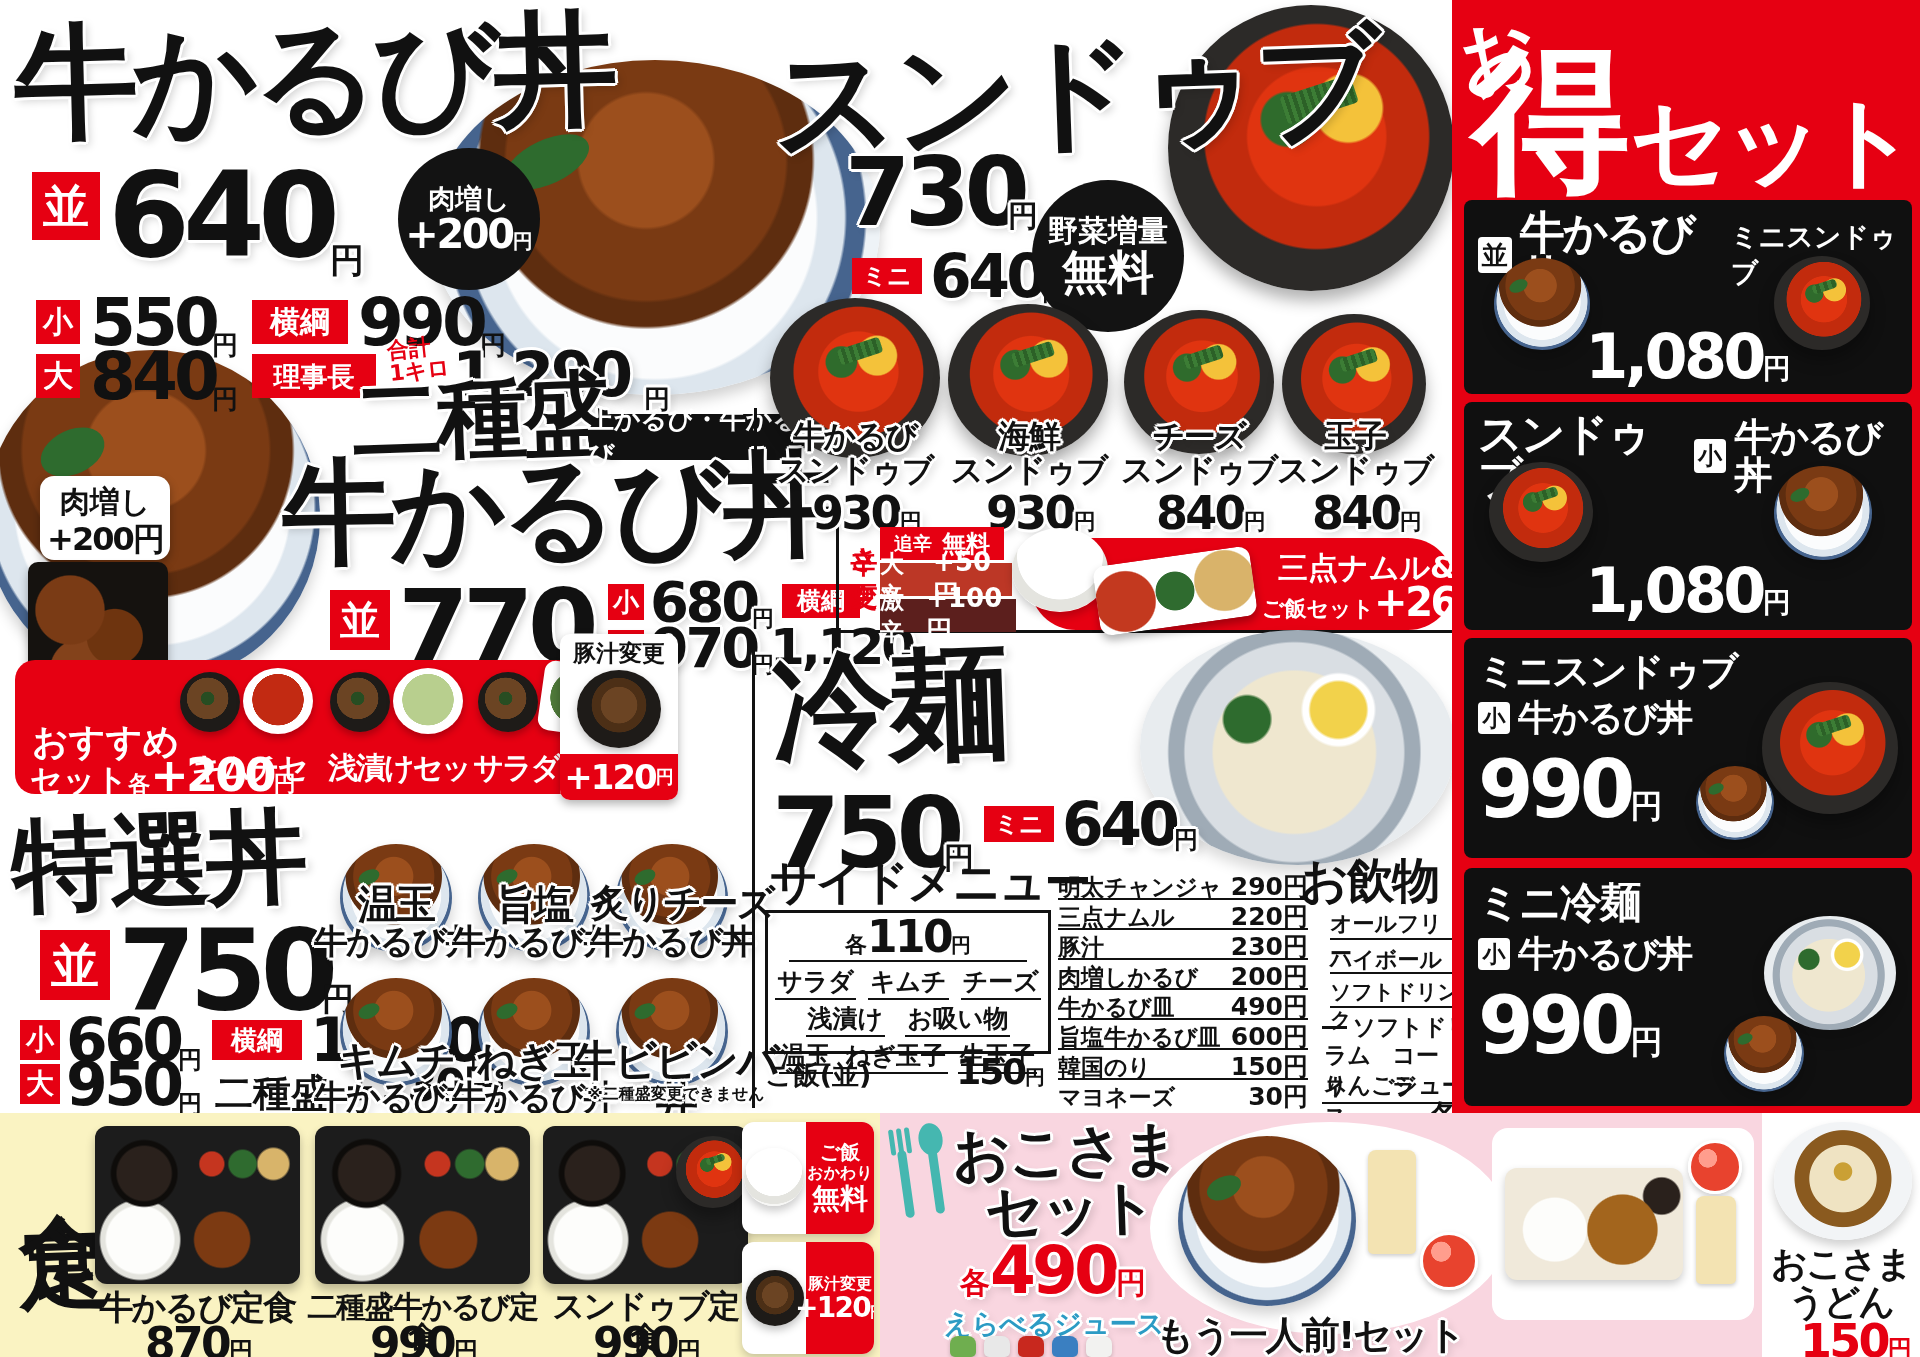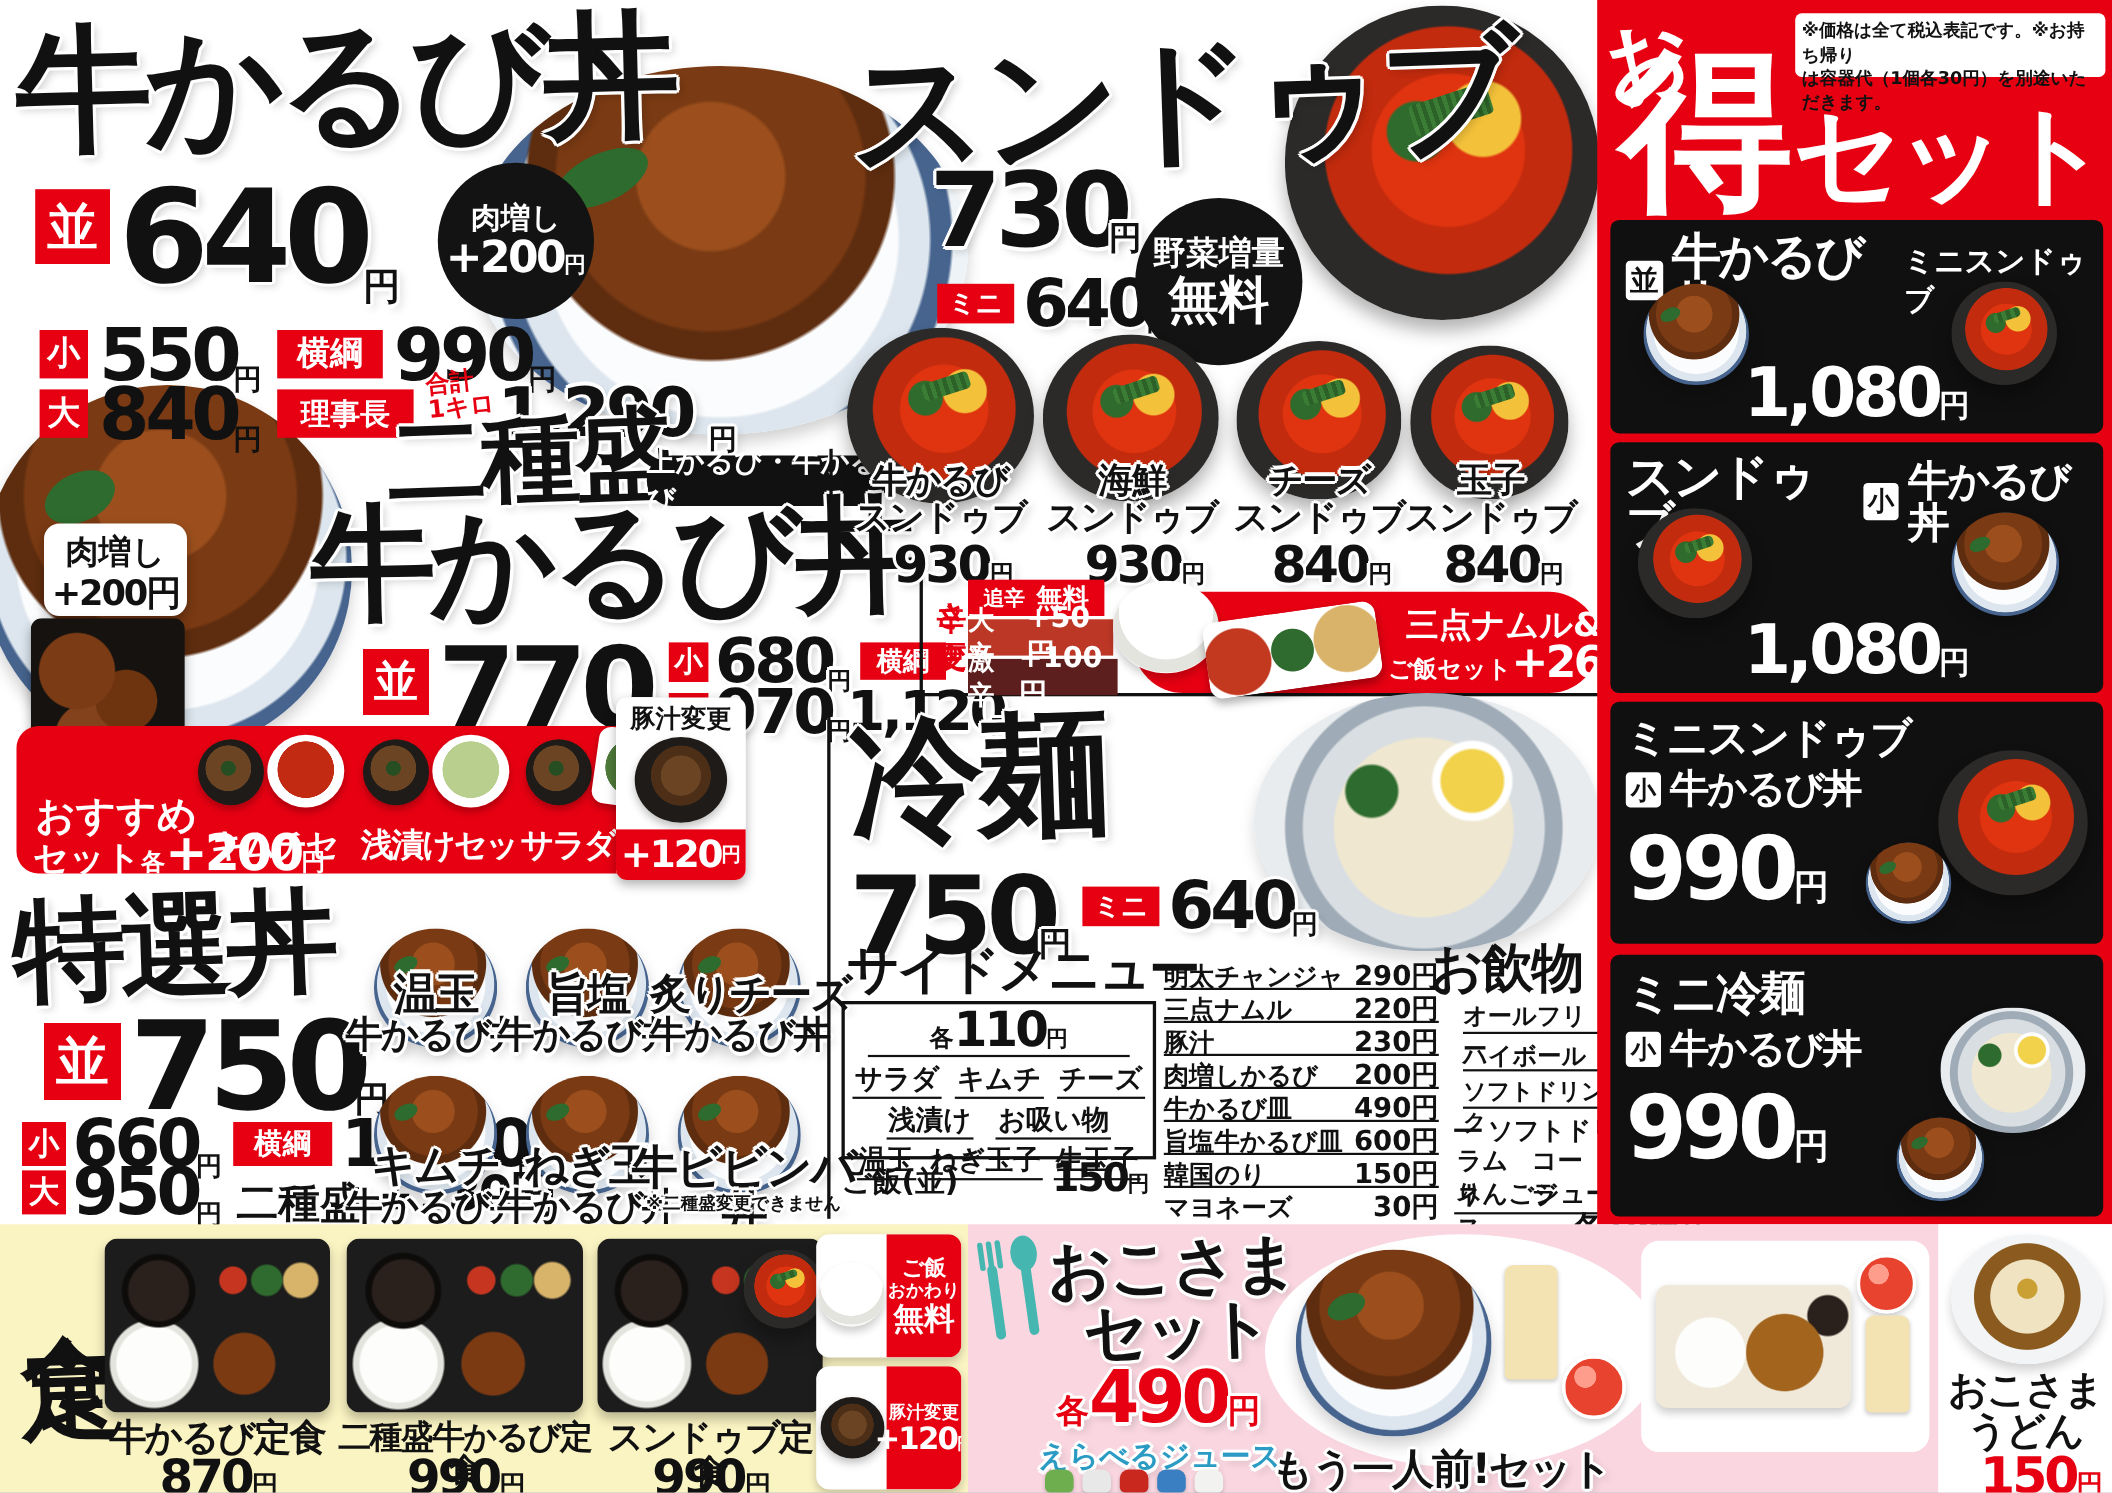--- a/index.html
+++ b/index.html
@@ -347,24 +347,20 @@
     <span class="ul">コーラ</span>
     <span class="ul">カルピス</span>
   </div>
   <div class="abs" style="left:1322px;top:1070px;width:226px;display:flex;gap:18px;font-weight:bold;font-size:23px">
     <span class="ul">りんごジュース</span>
     <span class="ul">綾鷹</span>
   </div>
   <div class="abs b" style="left:1322px;top:1096px;width:226px;text-align:right;font-size:29px">各190円</div>
 
   <div class="abs" style="left:1452px;top:0;width:468px;height:1113px;background:#e60012"></div>
-  <div class="abs" style="left:1632px;top:12px;width:282px;height:58px;background:#fff;border-radius:6px;padding:5px 6px;box-sizing:border-box;line-height:1.35">
-    <div class="b" style="font-size:16px">※価格は全て税込表記です。※お持ち帰り</div>
-    <div class="b" style="font-size:16px">は容器代（1個各30円）を別途いただきます。</div>
-  </div>
   <div class="abs brush" style="left:1458px;top:16px;font-size:78px;color:#fff;transform:rotate(-12deg)">お</div>
   <div class="abs brush" style="left:1472px;top:40px;font-size:158px;color:#fff">得</div>
   <div class="abs brush" style="left:1630px;top:92px;font-size:98px;color:#fff;letter-spacing:-6px">セット</div>
 
   <div class="card" style="top:200px;height:194px">
     <div class="row" style="position:absolute;left:14px;top:10px;align-items:center;gap:8px">
       <span class="wbadge" style="width:36px;height:36px;font-size:26px">並</span>
       <span class="brush" style="font-size:45px">牛かるび丼</span>
       <span class="b" style="font-size:27px">ミニスンドゥブ</span>
     </div>

